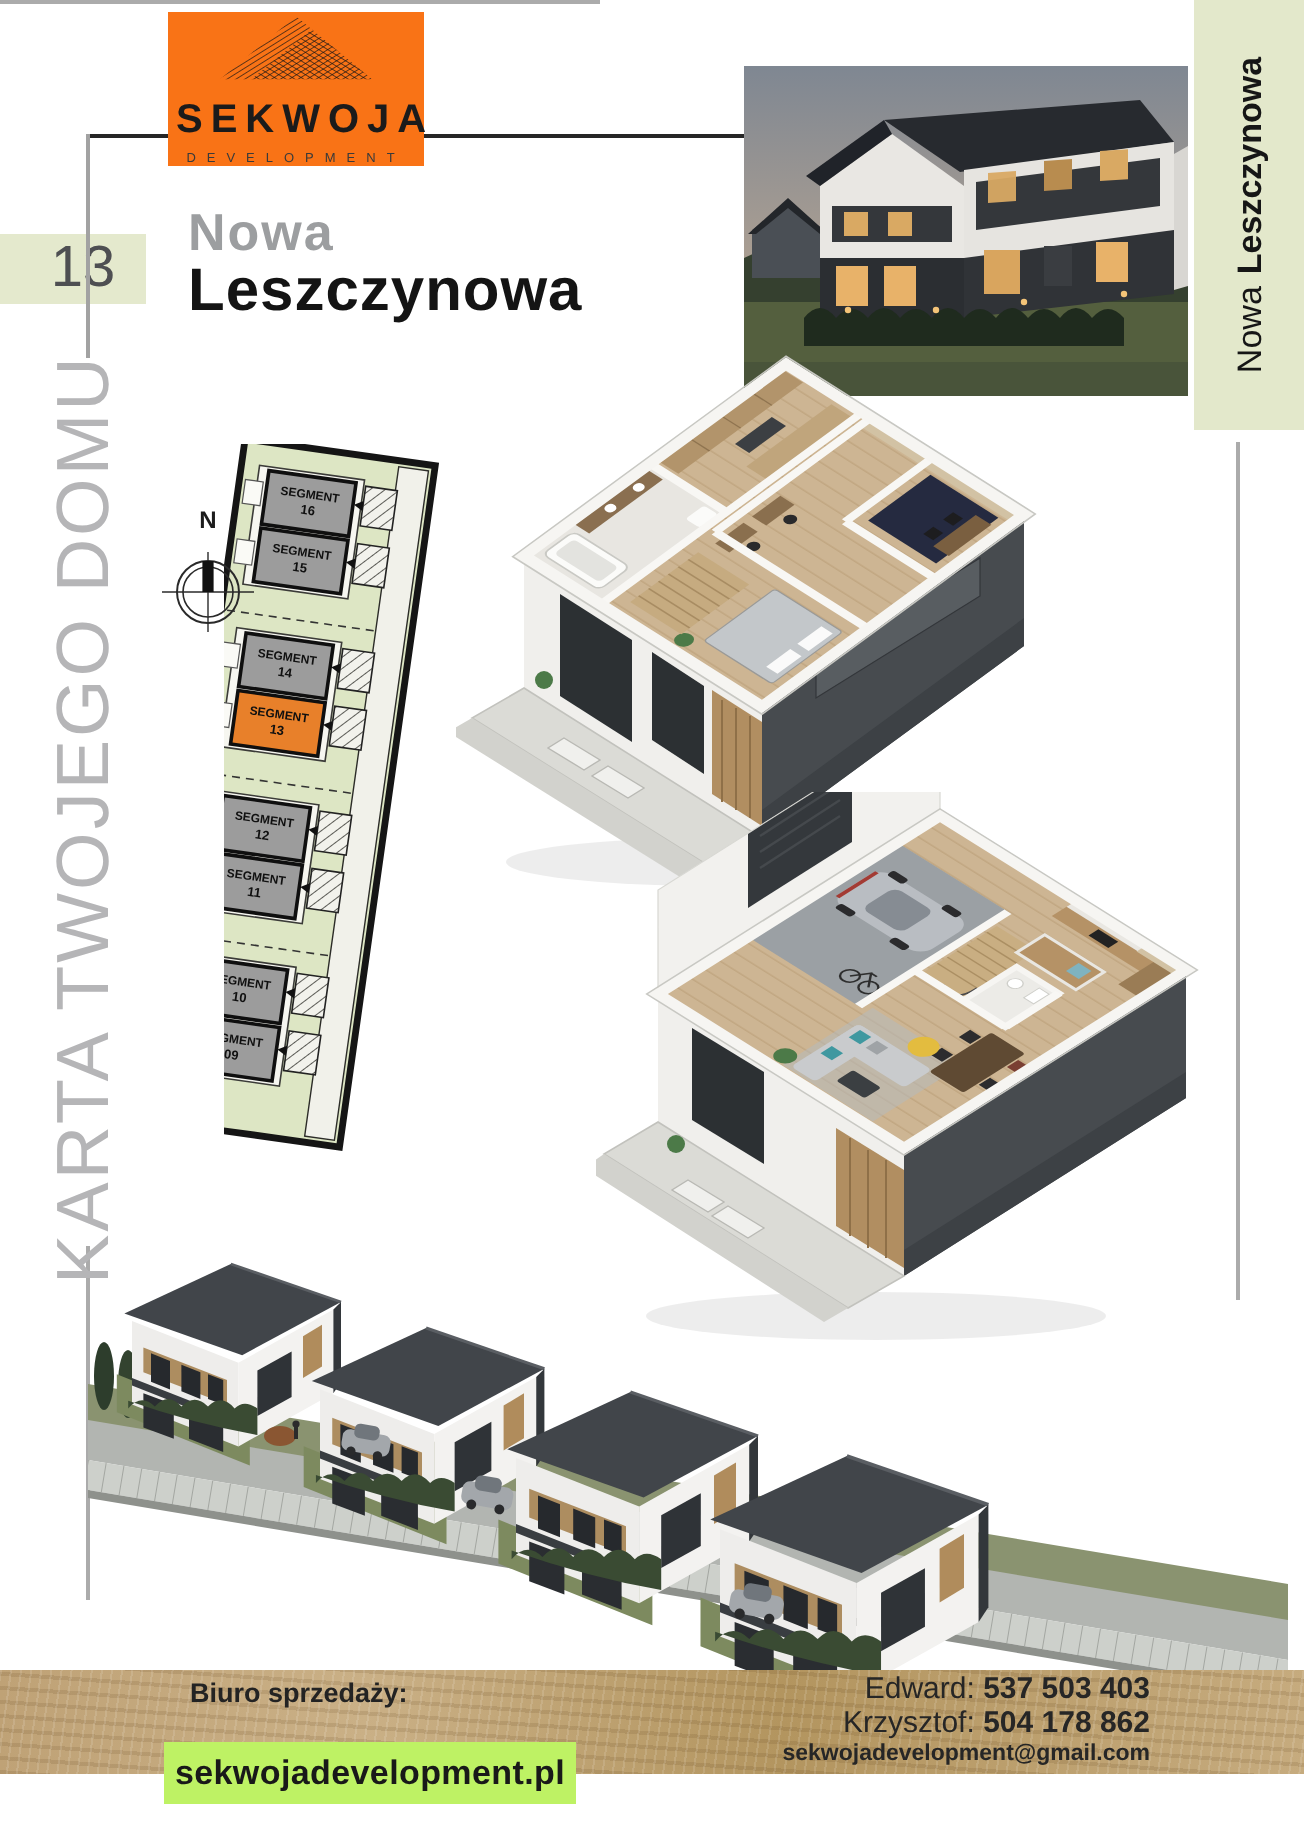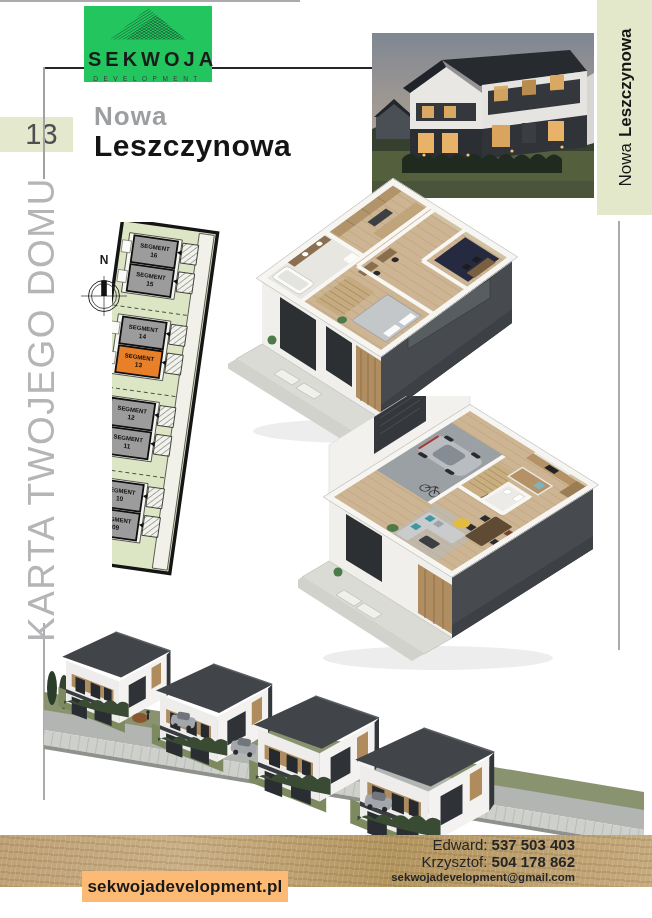--- a/index.html
+++ b/index.html
@@ -10,21 +10,21 @@
   
   .rule{position:absolute;height:2px;background:#262626;top:67px;}
   .rule-left{left:43px;width:47px;}
   .rule-right{left:197px;width:175px;}
   .vline{position:absolute;width:1.5px;background:#a2a2a2;}
   .vline-top{left:43px;top:67px;height:112px;}
   .vline-bracket{left:43px;top:623px;height:177px;background:#ababab;}
   .hline-bracket{left:43px;top:798.5px;width:300px;height:1.5px;background:#ababab;}
   .vline-right{left:618px;top:221px;height:429px;background:#ababab;width:1.5px;}
 
-  .logo{position:absolute;left:84px;top:6px;width:120px;text-align:center;background:#22c55e;padding:2px 4px 0 4px;}
+  .logo{position:absolute;left:84px;top:6px;width:120px;text-align:center;background:#f97316;padding:2px 4px 0 4px;}
   .logo-name{font-size:20px;font-weight:700;letter-spacing:4px;color:#1b1b1b;margin-top:3px;}
   .logo-sub{font-size:6.5px;font-weight:500;letter-spacing:5.5px;color:#3a3a3a;margin-top:4px;}
 
   .card-badge{position:absolute;left:0;top:117px;width:73px;height:35px;background:#e4e9cd;
               display:flex;align-items:center;justify-content:center;}
   .card-badge span{font-size:29px;color:#4e4f52;font-weight:500;padding-left:10px;}
 
   .title{position:absolute;left:94px;top:103px;line-height:1.05;}
   .title-prefix{font-size:26px;font-weight:600;letter-spacing:1px;color:#9c9ea0;}
   .title-name{font-size:30px;font-weight:800;letter-spacing:0.5px;color:#141414;}
@@ -41,21 +41,21 @@
 
   
   .kraft{position:absolute;left:0;top:835px;width:652px;height:52px;
      background-color:#c0a678;
      background-image:
        repeating-linear-gradient(98deg, rgba(255,255,255,0.12) 0 1px, rgba(0,0,0,0) 1px 5px),
        repeating-linear-gradient(4deg, rgba(96,66,28,0.14) 0 2px, rgba(0,0,0,0) 2px 7px),
        linear-gradient(90deg,#bfa276,#cab086 28%,#b3955f 60%,#c6ab7e);}
   .office{position:absolute;left:95px;top:838px;color:#232323;font-size:13.5px;line-height:17px;}
   .office .b{font-weight:700;}
-  .site-box{position:absolute;left:82px;top:871px;width:206px;height:31px;background:#fdba74;
+  .site-box{position:absolute;left:82px;top:871px;width:206px;height:31px;background:#bef264;
      display:flex;align-items:center;justify-content:center;}
   .site-box span{font-size:17px;font-weight:800;color:#191919;letter-spacing:0.2px;}
   .contacts{position:absolute;right:77px;top:837px;text-align:right;color:#262626;}
   .contacts .row{font-size:15px;line-height:16.5px;}
   .contacts .row .b{font-weight:700;}
   .contacts .email{font-size:11.5px;font-weight:700;margin-top:1px;margin-left:45px;}
 
   svg text{font-family:"Liberation Sans","DejaVu Sans",sans-serif;}
 </style>
 </head>
@@ -466,20 +466,21 @@
       <circle cx="80" cy="190" r="6" fill="#4c7a48"></circle>
       <rect x="146" y="0" width="28" height="7" fill="#d2c2a4"></rect>
       <path d="M78,30 V136 M78,96 H112 M142,58 V96 M112,96 H142" stroke="#f8f7f4" stroke-width="5" fill="none"></path>
       <rect x="0" y="0" width="174" height="200" fill="none" stroke="#f6f5f2" stroke-width="7"></rect>
       <rect x="-4" y="-4" width="182" height="208" fill="none" stroke="#c8c8c3" stroke-width="1"></rect>
     </g>
   </svg>
 
   <div class="kraft"></div>
   <div class="office">
+    <div class="b">Biuro sprzedaży:</div>
   </div>
   <div class="site-box">
     <span>sekwojadevelopment.pl</span>
   </div>
   <div class="contacts">
     <div class="row">
       <span>Edward:</span>
       <span class="b">537 503 403</span>
     </div>
     <div class="row">

